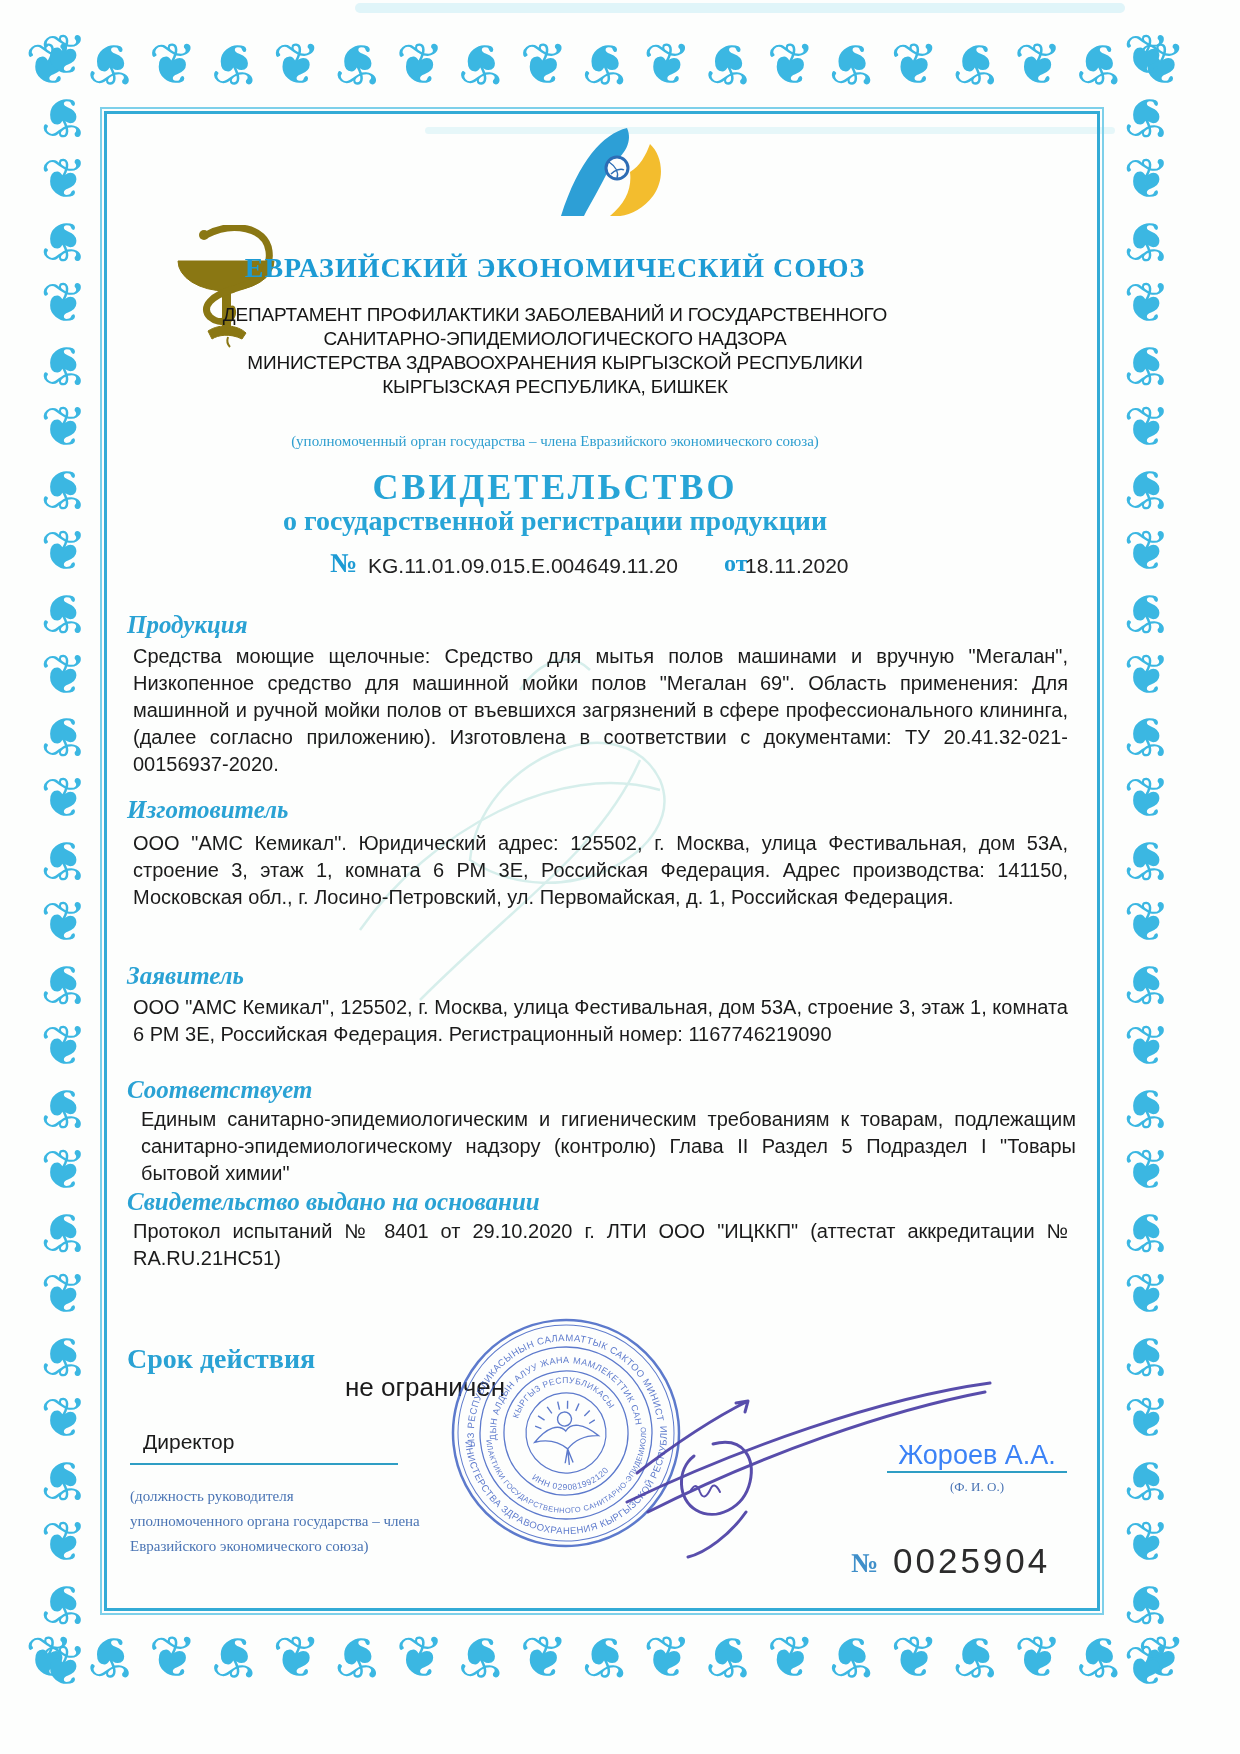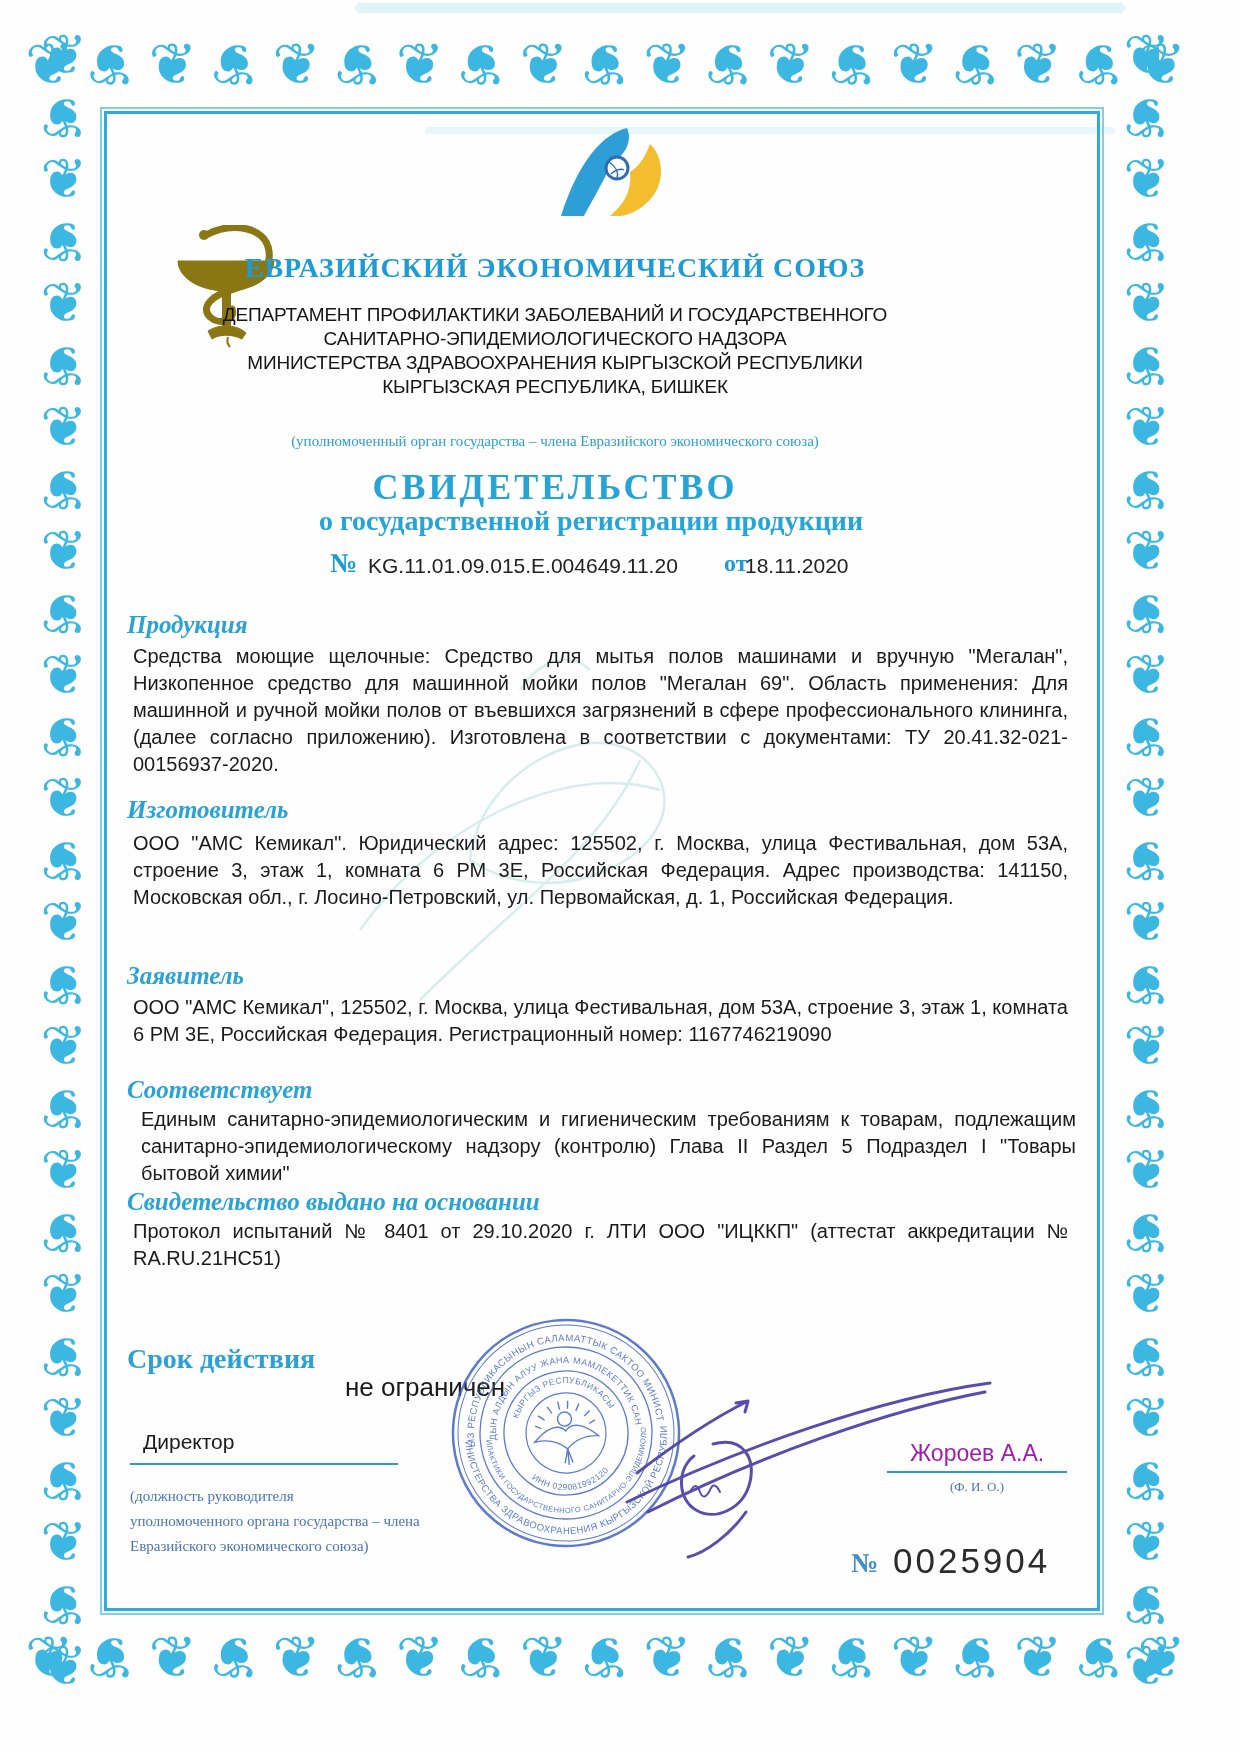--- a/index.html
+++ b/index.html
@@ -28,36 +28,36 @@
   
   .abs{position:absolute;}
   .center-col{left:105px;width:900px;text-align:center;}
   .union-title{top:240px;color:#1d9bd4;font-family:"Liberation Serif",serif;
     font-weight:bold;font-size:28px;letter-spacing:1px;margin-top:12px;}
   .dept{top:303px;color:#151515;font-size:19px;line-height:24px;letter-spacing:-0.2px;}
   .auth-note{top:433px;color:#2e9ecf;font-family:"Liberation Serif",serif;font-size:15px;}
   .cert-title{top:466px;color:#27a4d6;font-family:"Liberation Serif",serif;
     font-weight:bold;font-size:36px;letter-spacing:3px;}
   .cert-subtitle{top:505px;color:#27a4d6;font-family:"Liberation Serif",serif;
-    font-weight:bold;font-size:28px;padding-left:36px;}
+    font-weight:bold;font-size:28px;}
   .no-sign{color:#1d9bd4;font-family:"Liberation Serif",serif;font-weight:bold;font-size:27px;}
   .num-val{color:#222;font-size:21px;}
   .from-label{color:#1d9bd4;font-family:"Liberation Serif",serif;font-weight:bold;font-size:24px;margin-left:24px;}
   .sec-head{left:127px;color:#2aa2d4;font-family:"Liberation Serif",serif;
     font-weight:bold;font-size:25px;font-style:italic;}
   .sec-body{left:133px;width:935px;color:#1b1b1b;font-size:20px;line-height:27px;
     text-align:justify;}
   .validity-head{left:127px;top:1343px;color:#2aa2d4;font-family:"Liberation Serif",serif;
     font-weight:bold;font-size:28px;}
   .validity-val{left:345px;top:1352px;color:#1b1b1b;font-size:26px;margin-top:20px;}
   .director{left:143px;top:1430px;color:#1b1b1b;font-size:21px;}
   .sig-line{height:2px;background:#2e9ec4;}
   .pos-note{left:130px;top:1476px;color:#4a74b4;font-family:"Liberation Serif",serif;
     font-size:15px;line-height:25px;margin-top:8px;}
-  .signer{left:887px;top:1440px;width:180px;text-align:center;color:#a21caf;font-size:23px;}
+  .signer{left:887px;top:1440px;width:180px;text-align:center;color:#3b82f6;font-size:27px;}
   .fio{left:887px;top:1479px;width:180px;text-align:center;color:#4a74b4;
     font-family:"Liberation Serif",serif;font-size:13px;}
   .blank-no-sign{left:851px;top:1548px;color:#3f8fc9;font-family:"Liberation Serif",serif;
     font-weight:bold;font-size:27px;}
   .blank-no-val{left:893px;top:1541px;color:#2c2c2c;font-size:35px;letter-spacing:3px;}
   svg{display:block;}
 </style>
 </head>
 <body>
 

